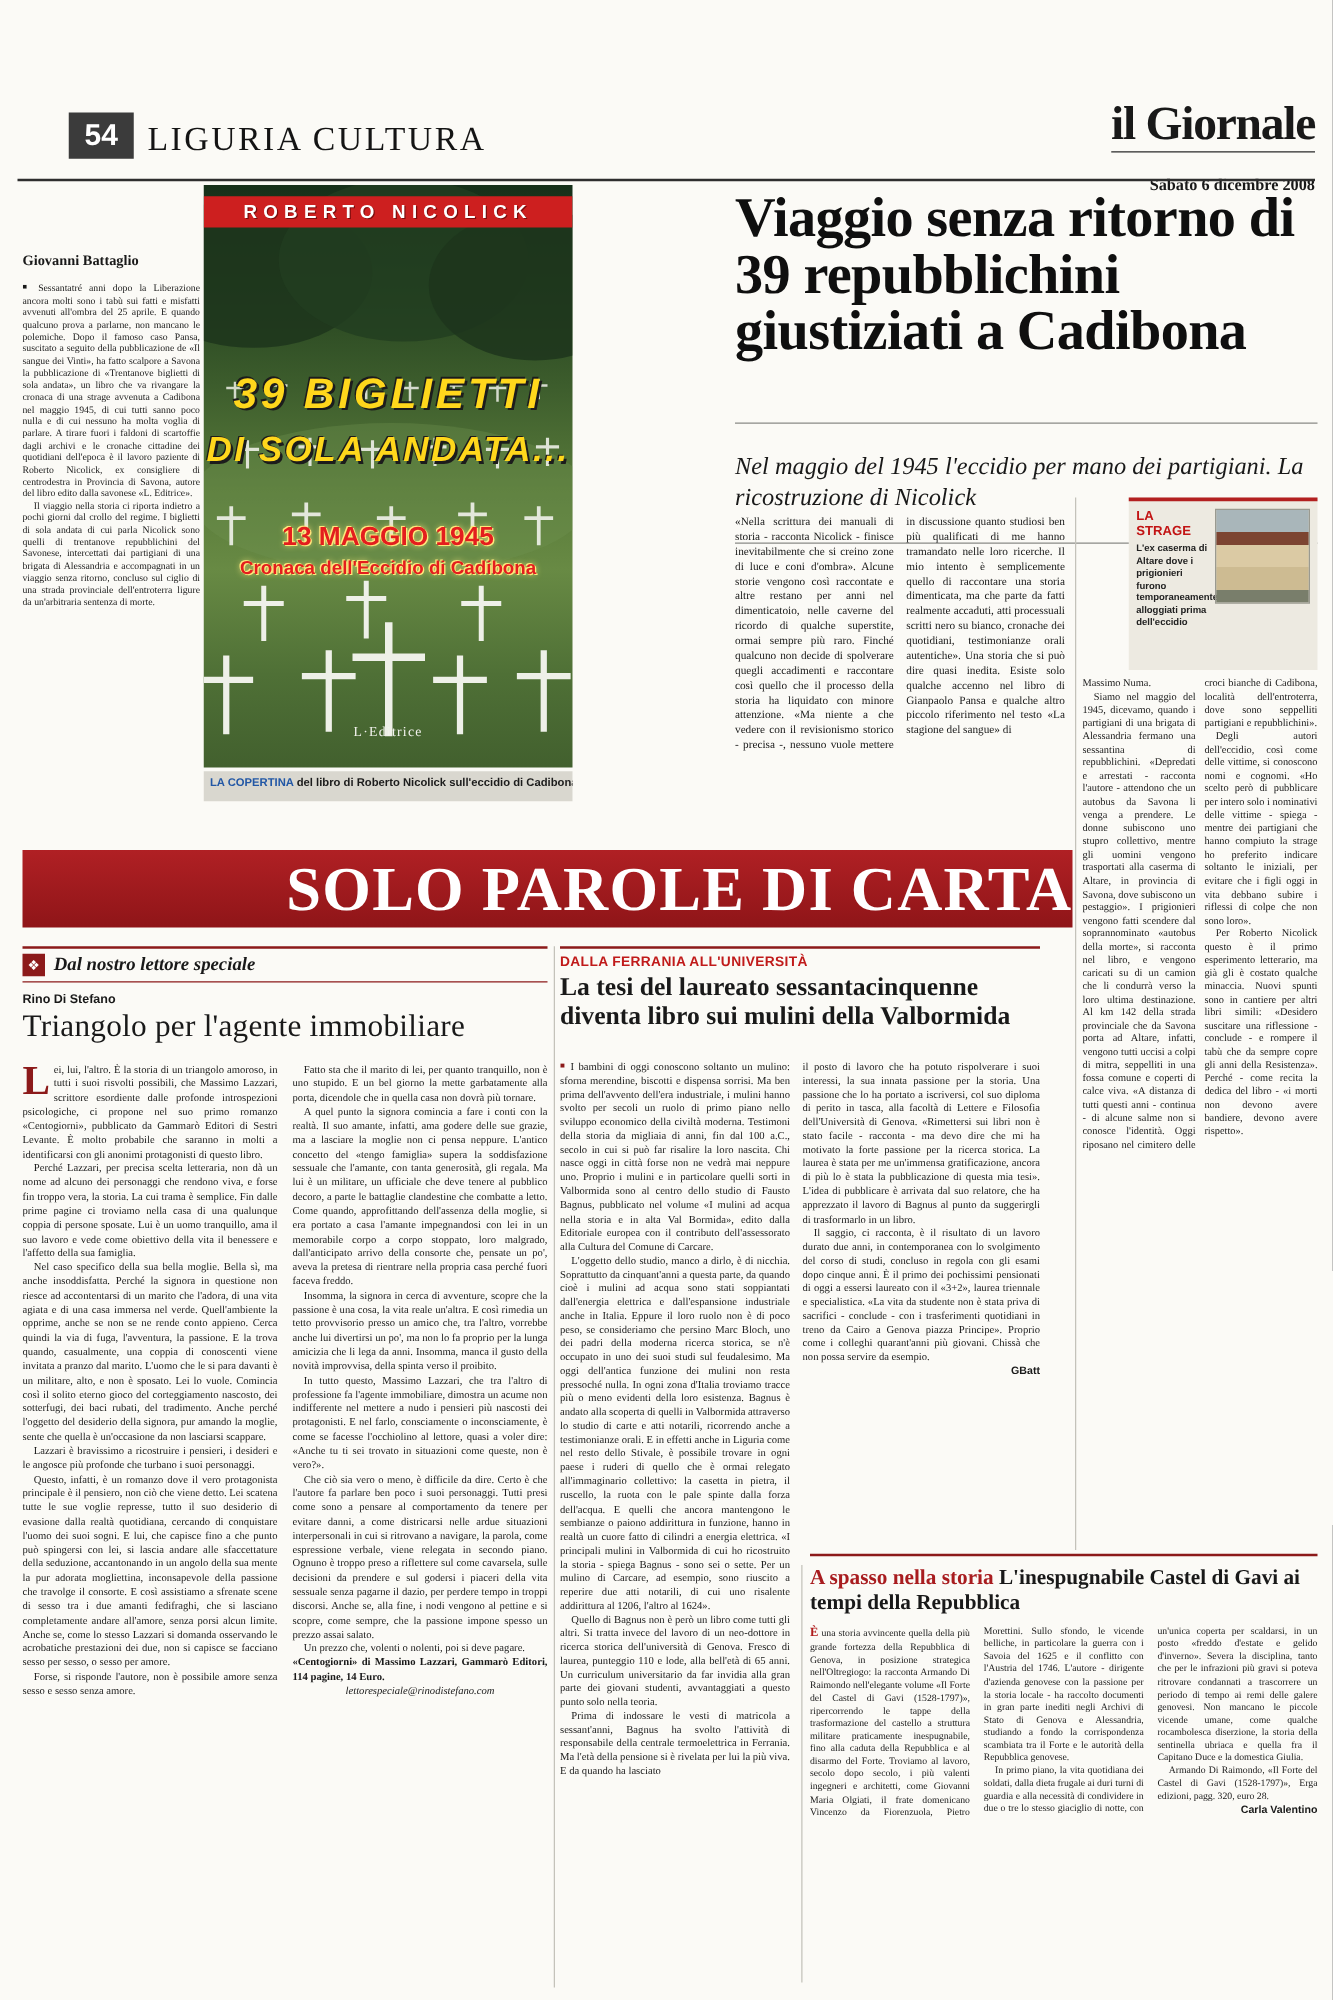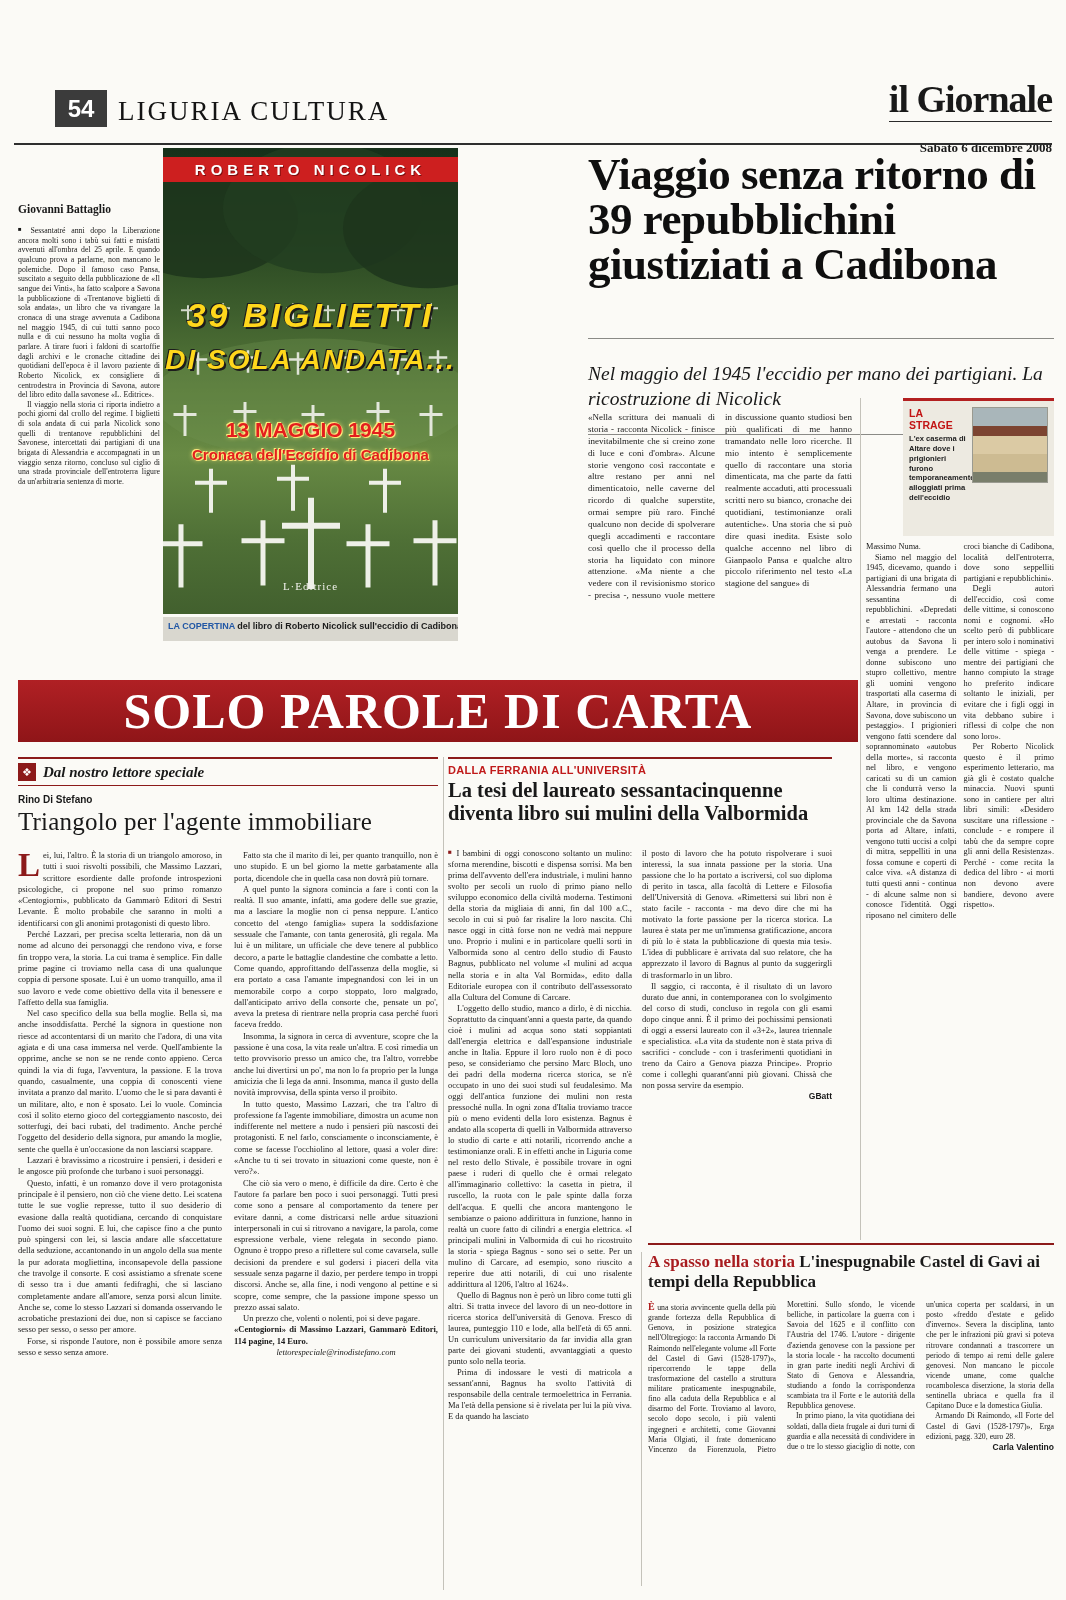--- a/index.html
+++ b/index.html
@@ -46,21 +46,21 @@
 .strage{left:903px;top:398px;width:151px;height:138px;background:#edeae1;border-top:3px solid #b32020;padding:6px;display:flex;gap:6px}
 .strage-textcol{flex:1 1 auto;min-width:0}
 .strage-title{color:#c21414;font-family:"Liberation Sans",sans-serif;font-weight:bold;font-size:10.5px;margin-bottom:3px}
 .strage-cap{font-family:"Liberation Sans",sans-serif;font-weight:bold;font-size:7.6px;line-height:1.3;color:#222}
 .strage-photo{width:76px;height:76px;flex:none;border:1px solid #9a9a90;background:linear-gradient(180deg,#a9b6ba 0 24%,#7c4431 24% 38%,#dbcaa4 38% 62%,#cdbb92 62% 86%,#797e6b 86% 100%)}
 
 
 .rail{left:866px;top:542px;width:188px;height:698px;column-count:2;column-gap:7px;font-size:8.3px;line-height:1.27}
 
 
-.banner{left:18px;top:680px;width:840px;height:62px;background:linear-gradient(180deg,#b02024,#8f1518);color:#fff;display:flex;align-items:center;justify-content:center;font-weight:bold;font-size:50px;letter-spacing:1px}
+.banner{left:18px;top:680px;width:840px;height:62px;background:linear-gradient(180deg,#b02024,#8f1518);color:#fff;display:flex;align-items:center;justify-content:flex-end;font-weight:bold;font-size:50px;letter-spacing:1px}
 
 
 .reader-bar{left:18px;top:757px;width:420px;border-top:2px solid #8c1a1a;border-bottom:1px solid #8c1a1a;padding:4px 0;display:flex;align-items:center;gap:7px}
 .diamond{width:18px;height:18px;background:#8c1a1a;color:#fff;font-size:11px;display:flex;align-items:center;justify-content:center;flex:none}
 .reader-label{font-weight:bold;font-style:italic;font-size:15px}
 .reader-byline{left:18px;top:794px;font-family:"Liberation Sans",sans-serif;font-weight:bold;font-size:10px}
 .reader-headline{left:18px;top:808px;width:420px;font-size:25px;font-weight:normal;letter-spacing:0.2px}
 .reader-body{left:18px;top:850px;width:420px;height:737px;column-count:2;column-gap:12px;font-size:8.5px;line-height:1.33}
 .reader-body [data-bind-paras] p:first-child::first-letter{float:left;font-size:33px;line-height:0.82;padding:2px 3px 0 0;font-weight:bold;color:#8c1a1a}
 .book-credit{font-weight:bold;margin-top:4px;text-indent:0!important}

